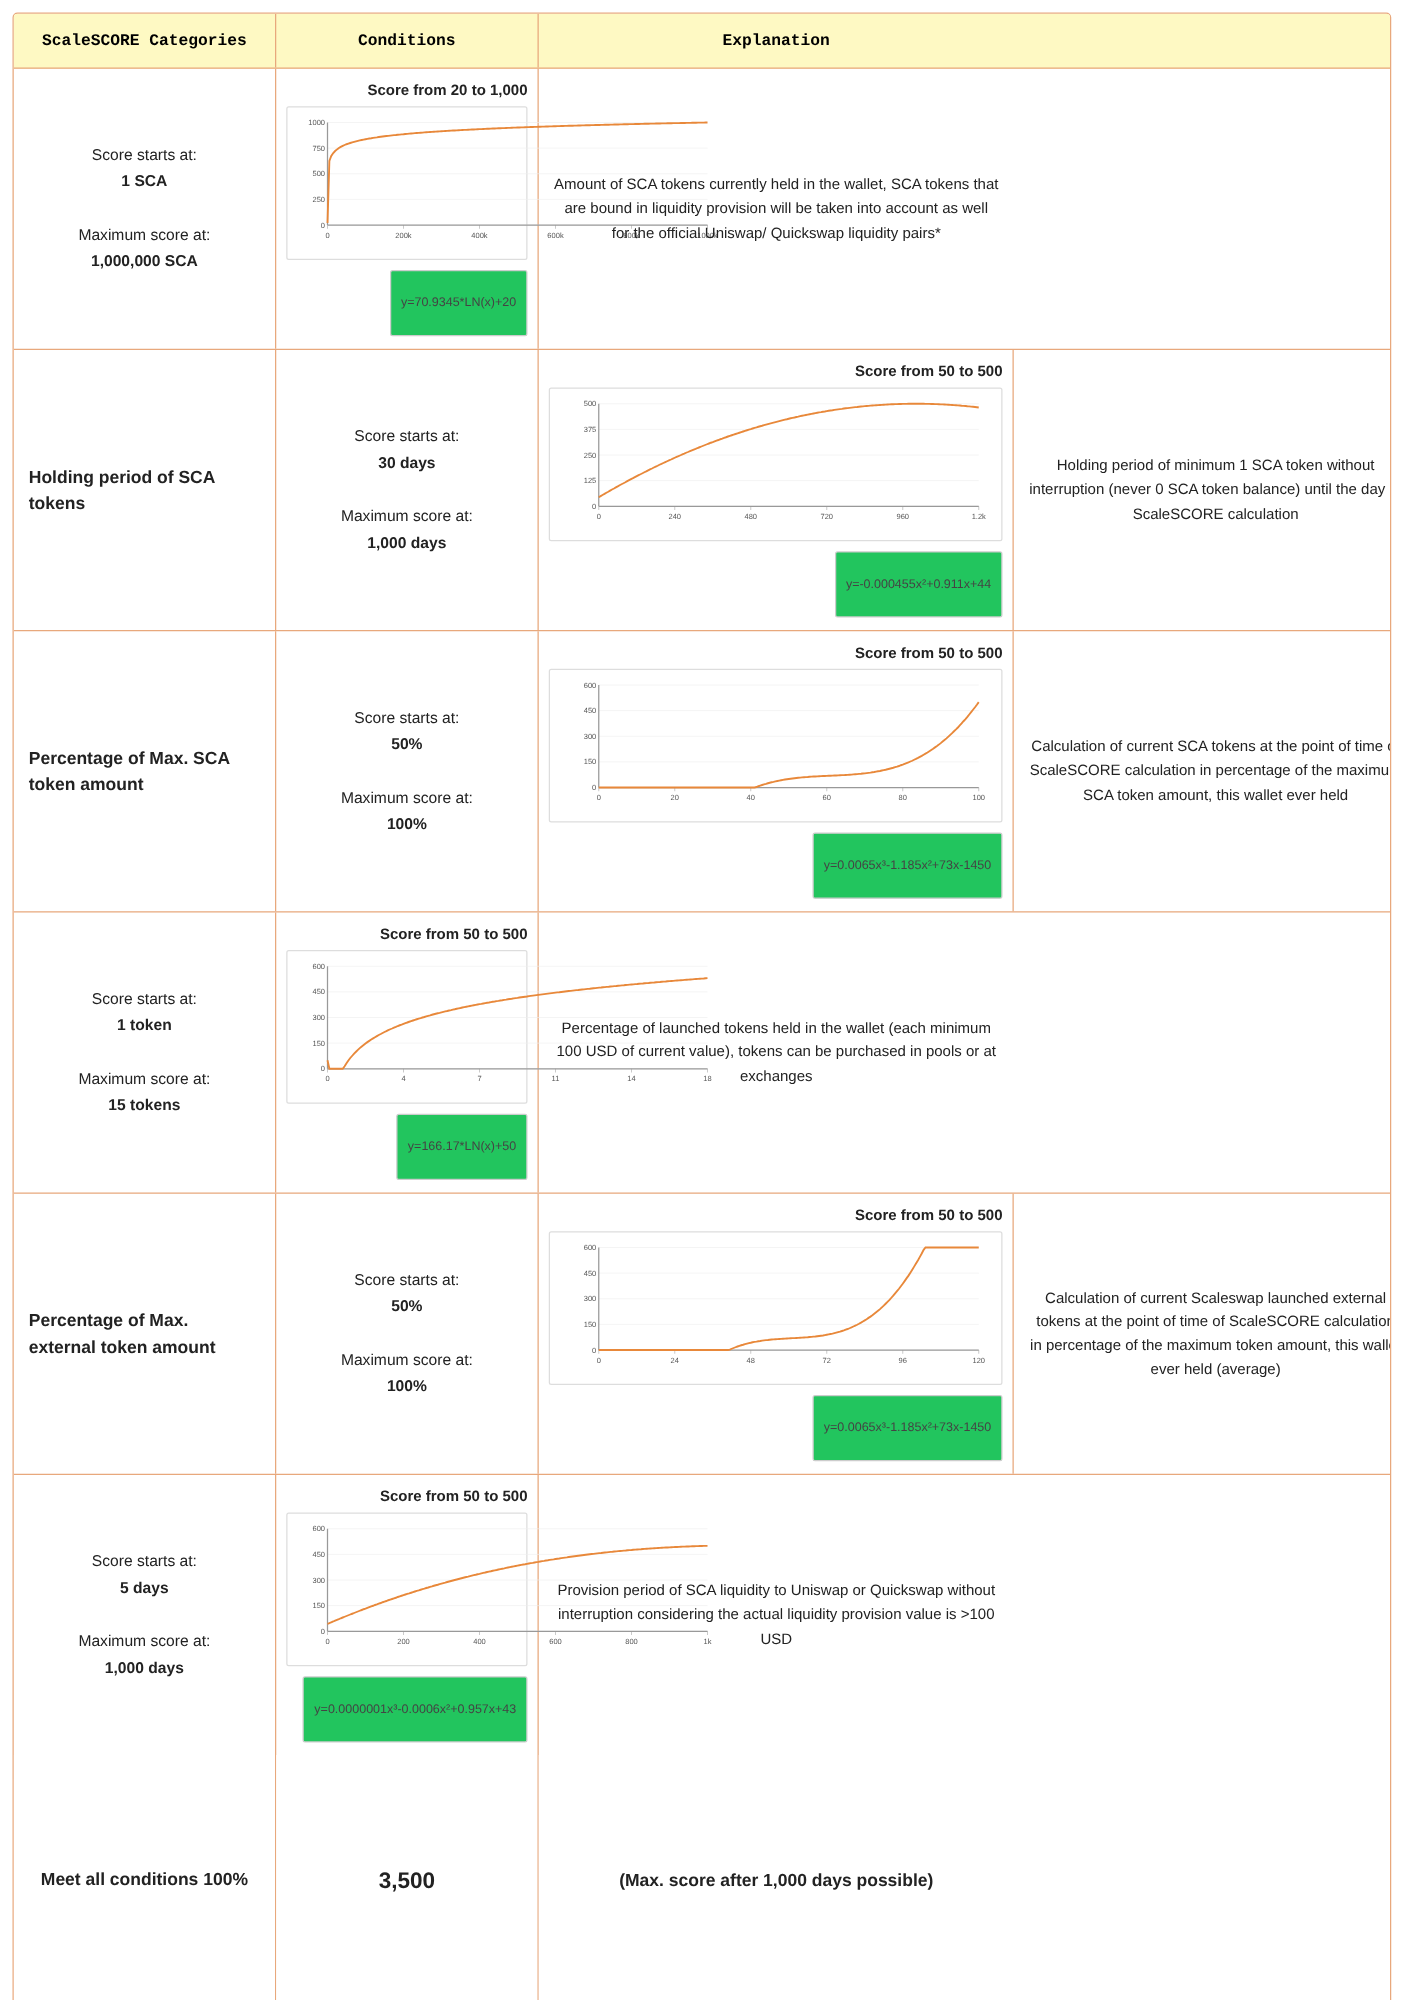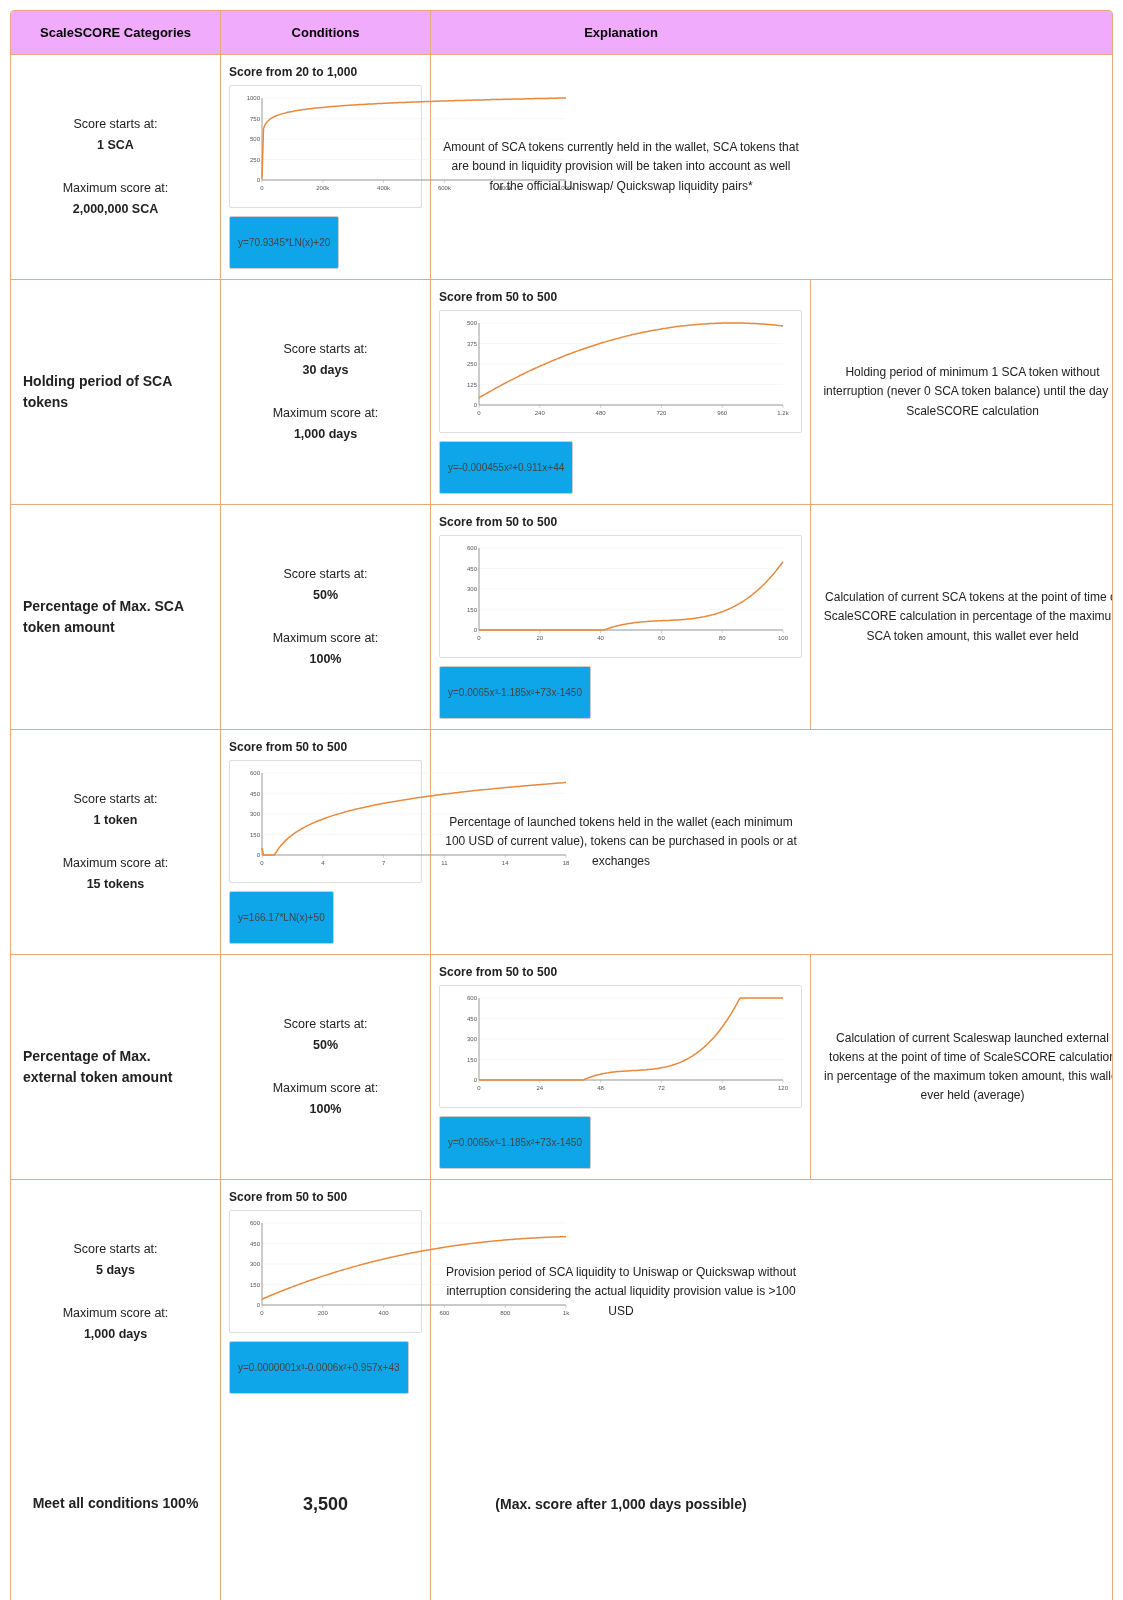--- a/index.html
+++ b/index.html
@@ -11,22 +11,23 @@
       padding: 10px;
     }
     .table-container {
       border: 1.5px solid #e8a87c;
       border-radius: 4px;
       overflow: hidden;
     }
     .table-header {
       display: grid;
       grid-template-columns: 210px 210px 380px 323px;
-      background: #f0abfc;
+      background: #fef9c3;
       border-bottom: 1.5px solid #e8a87c;
+      font-family: Liberation Mono, monospace;
     }
     .table-header .col-header {
       padding: 14px 10px;
       font-weight: bold;
       font-size: 13px;
       text-align: center;
       border-right: 1px solid #e8a87c;
     }
     .table-header .col-header:last-child { border-right: none; }
     .table-row {
@@ -56,39 +57,39 @@
       justify-content: center;
       line-height: 1.5;
     }
     .condition-cell {
       font-size: 12.5px;
       line-height: 1.7;
     }
     .condition-cell b { font-weight: bold; }
     .points-cell {
       padding: 10px 8px;
-      align-items: flex-start;
+      align-items: flex-end;
     }
     .points-title {
       font-weight: bold;
       font-size: 12px;
       margin-bottom: 6px;
     }
     .chart-container {
       width: 100%;
       background: #fff;
       border: 1px solid #ddd;
       border-radius: 2px;
       padding: 6px 4px 2px 4px;
       margin-bottom: 4px;
     }
     .chart-formula {
       font-size: 10px;
       color: #444;
-      background: #0ea5e9;
+      background: #22c55e;
       border: 1px solid #ccc;
       border-radius: 2px;
       padding: 20px 8px;
       margin-top: 4px;
     }
     .explanation-cell {
       font-size: 12px;
       line-height: 1.6;
       text-align: center;
     }
@@ -107,21 +108,21 @@
 <div class="table-container">
 
   <div class="table-header">
     <div class="col-header">ScaleSCORE Categories</div>
     <div class="col-header">Conditions</div>
     <div class="col-header">Explanation</div>
   </div>
 
   <div id="table-body">
       <div class="table-row">
-        <div class="table-cell condition-cell">Score starts at: <b>1 SCA</b><br>Maximum score at:<br><b>2,000,000 SCA</b></div>
+        <div class="table-cell condition-cell">Score starts at: <b>1 SCA</b><br>Maximum score at:<br><b>1,000,000 SCA</b></div>
         <div class="table-cell points-cell">
           <div class="points-title">Score from 20 to 1,000</div>
           <div class="chart-container"><svg width="340" height="110">
               <line x1="28" y1="88" x2="332" y2="88" stroke="#eee" stroke-width="0.5"></line>
               <text x="26" y="90" text-anchor="end" font-size="6" fill="#555">0</text>
               <line x1="28" y1="67.5" x2="332" y2="67.5" stroke="#eee" stroke-width="0.5"></line>
               <text x="26" y="69.5" text-anchor="end" font-size="6" fill="#555">250</text>
               <line x1="28" y1="47" x2="332" y2="47" stroke="#eee" stroke-width="0.5"></line>
               <text x="26" y="49" text-anchor="end" font-size="6" fill="#555">500</text>
               <line x1="28" y1="26.5" x2="332" y2="26.5" stroke="#eee" stroke-width="0.5"></line>

